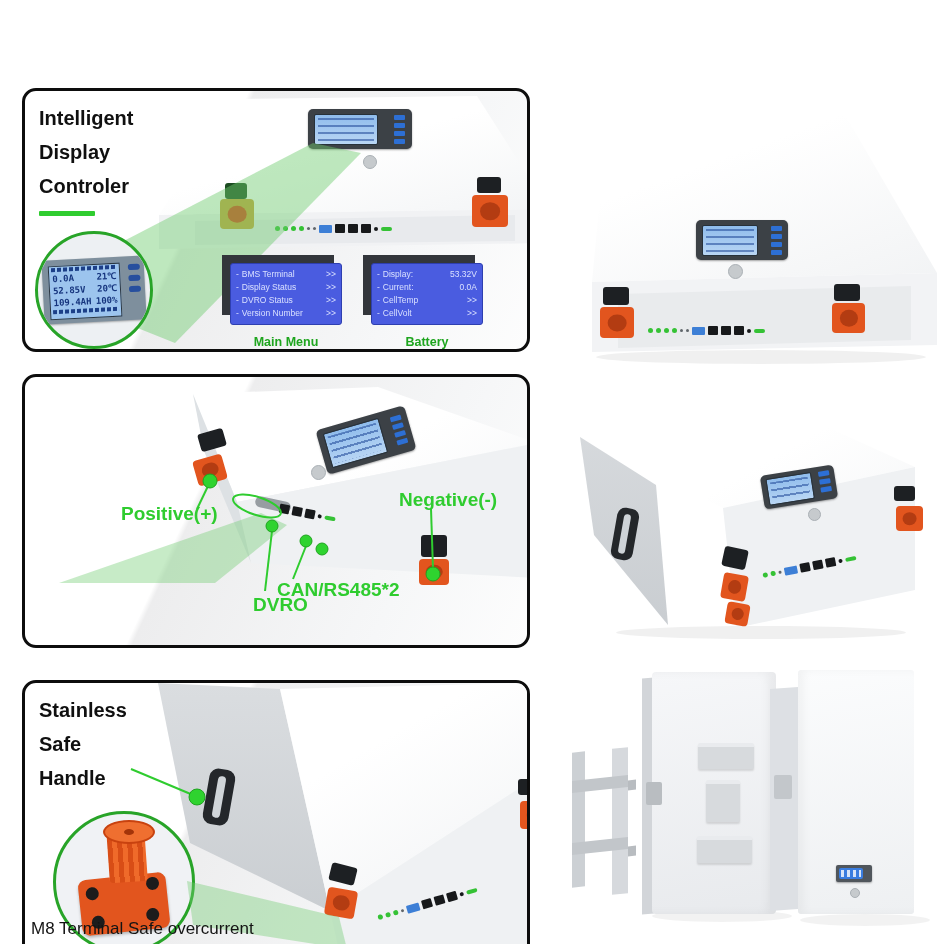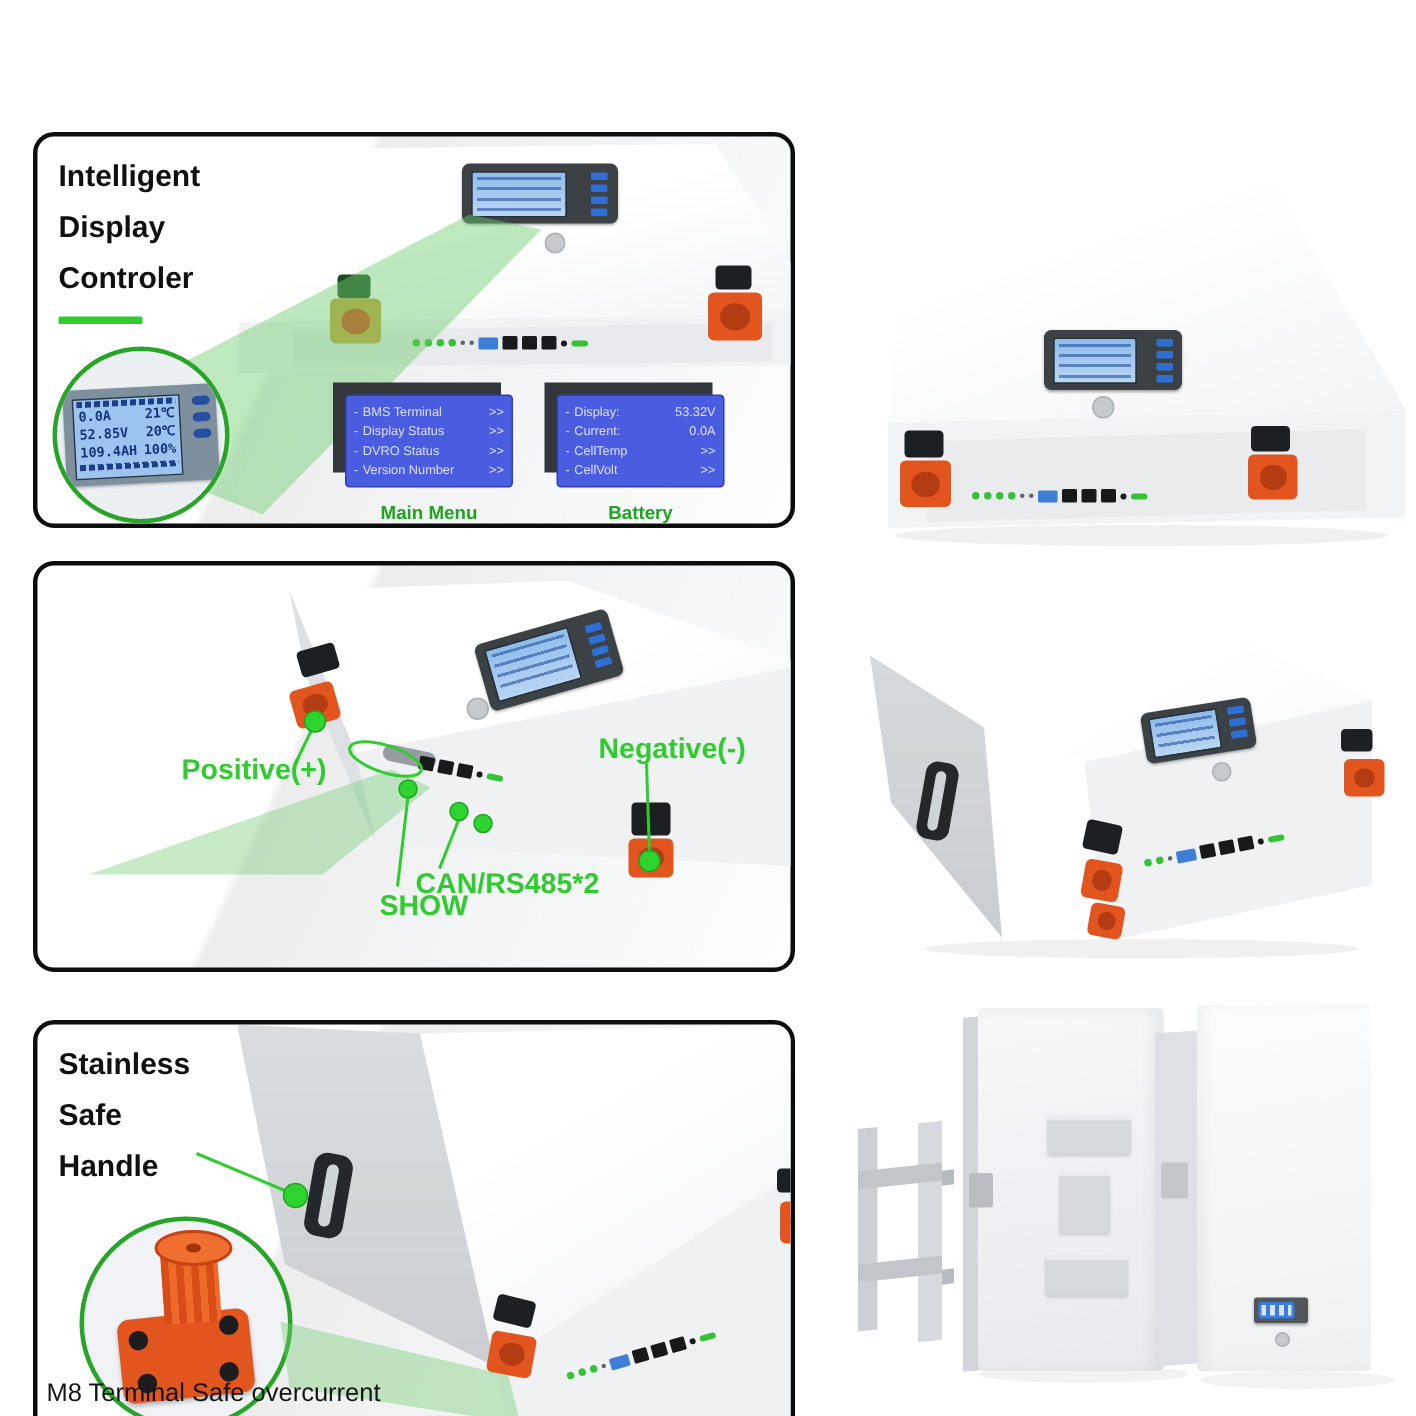--- a/index.html
+++ b/index.html
@@ -438,21 +438,21 @@
       <circle cx="185" cy="104" r="7" fill="#2fd32f" stroke="#1fa41f"></circle>
       <circle cx="247" cy="149" r="6" fill="#2fd32f" stroke="#1fa41f"></circle>
       <circle cx="281" cy="164" r="6" fill="#2fd32f" stroke="#1fa41f"></circle>
       <circle cx="297" cy="172" r="6" fill="#2fd32f" stroke="#1fa41f"></circle>
       <circle cx="408" cy="197" r="7" fill="#2fd32f" stroke="#1fa41f"></circle>
     </svg>
 
     <div class="ann" style="left:96px;top:126px;">Positive(+)</div>
     <div class="ann" style="left:374px;top:112px;">Negative(-)</div>
     <div class="ann" style="left:252px;top:202px;">CAN/RS485*2</div>
-    <div class="ann" style="left:228px;top:217px;">SHOW</div>
+    <div class="ann" style="left:228px;top:217px;">DVRO</div>
 
   </div>
 
   <div class="photo" id="photo-mid">
     <div id="i4-shadow"></div>
     <div id="i4-top"></div>
     <div id="i4-side"></div>
     <div id="i4-front"></div>
     <div id="i4-handle">
         <span></span>

